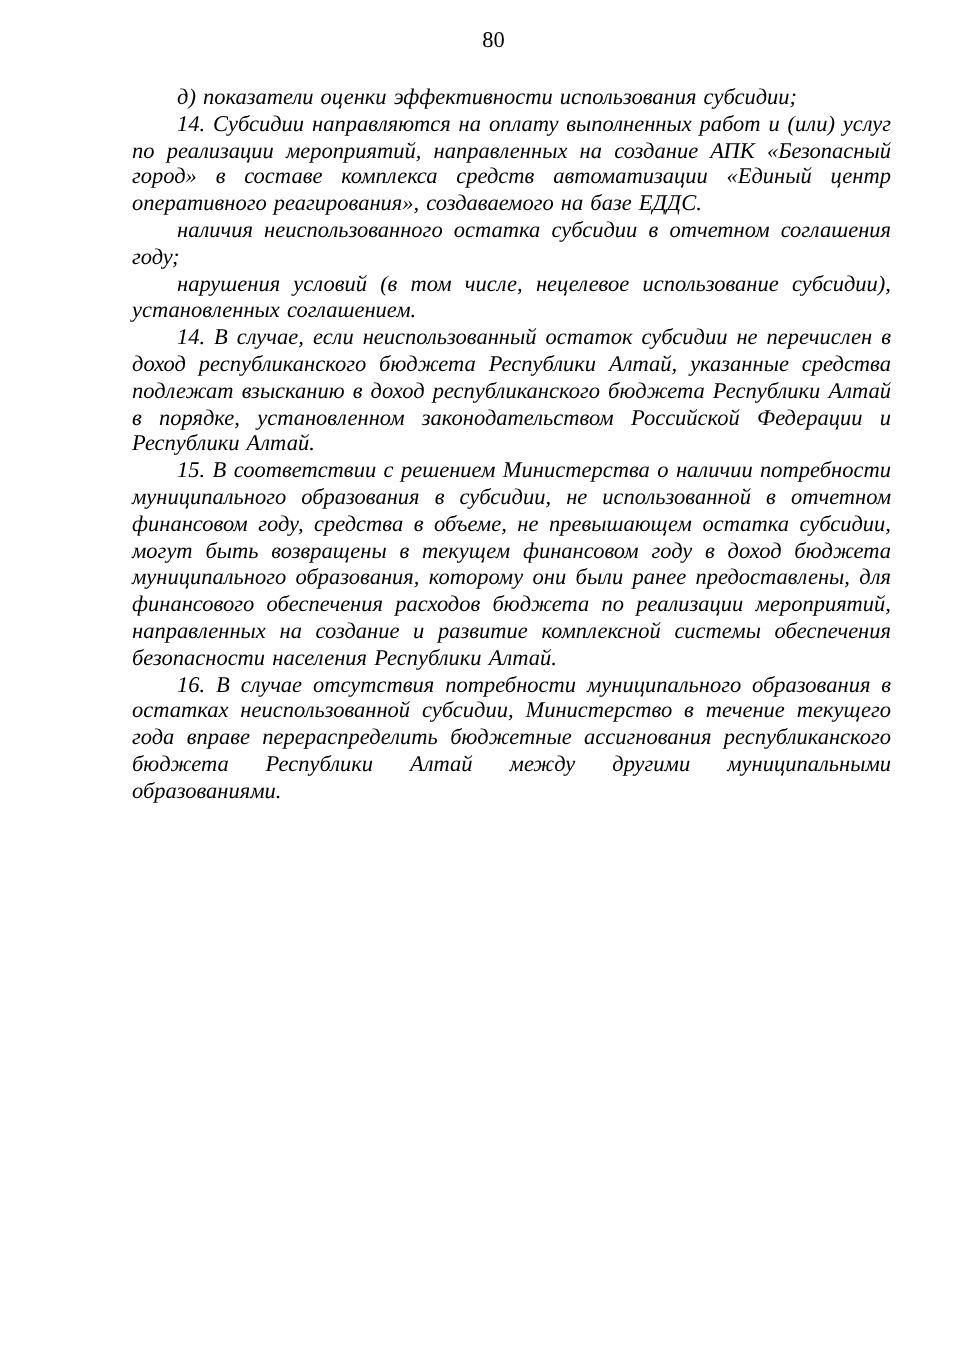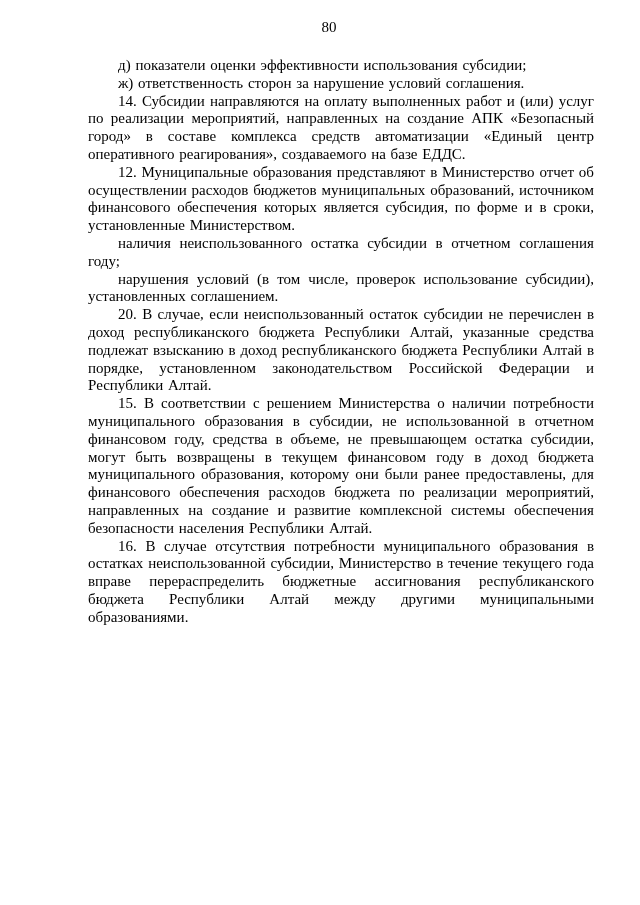--- a/index.html
+++ b/index.html
@@ -25,37 +25,36 @@
     text-align: center;
     font-size: 15px;
     line-height: 15px;
     margin: 0 0 22px 0;
     
     margin-left: -24px;
   }
   .doc-body {
     font-size: 15px;
     line-height: 17.8px;
+    font-style: italic;
   }
   .para {
     margin: 0;
     text-align: justify;
     text-indent: 30px;
     word-spacing: 1px;
   }
 </style>
 </head>
 <body>
 
 <div class="page">
   <div class="page-number">80</div>
   <div class="doc-body">
       <p class="para">д) показатели оценки эффективности использования субсидии;</p>
-      <p class="para">ж) ответственность сторон за нарушение условий соглашения.</p>
       <p class="para">14. Субсидии направляются на оплату выполненных работ и (или) услуг по реализации мероприятий, направленных на создание АПК «Безопасный город» в составе комплекса средств автоматизации «Единый центр оперативного реагирования», создаваемого на базе ЕДДС.</p>
-      <p class="para">12. Муниципальные образования представляют в Министерство отчет об осуществлении расходов бюджетов муниципальных образований, источником финансового обеспечения которых является субсидия, по форме и в сроки, установленные Министерством.</p>
       <p class="para">наличия неиспользованного остатка субсидии в отчетном соглашения году;</p>
-      <p class="para">нарушения условий (в том числе, проверок использование субсидии), установленных соглашением.</p>
-      <p class="para">20. В случае, если неиспользованный остаток субсидии не перечислен в доход республиканского бюджета Республики Алтай, указанные средства подлежат взысканию в доход республиканского бюджета Республики Алтай в порядке, установленном законодательством Российской Федерации и Республики Алтай.</p>
+      <p class="para">нарушения условий (в том числе, нецелевое использование субсидии), установленных соглашением.</p>
+      <p class="para">14. В случае, если неиспользованный остаток субсидии не перечислен в доход республиканского бюджета Республики Алтай, указанные средства подлежат взысканию в доход республиканского бюджета Республики Алтай в порядке, установленном законодательством Российской Федерации и Республики Алтай.</p>
       <p class="para">15. В соответствии с решением Министерства о наличии потребности муниципального образования в субсидии, не использованной в отчетном финансовом году, средства в объеме, не превышающем остатка субсидии, могут быть возвращены в текущем финансовом году в доход бюджета муниципального образования, которому они были ранее предоставлены, для финансового обеспечения расходов бюджета по реализации мероприятий, направленных на создание и развитие комплексной системы обеспечения безопасности населения Республики Алтай.</p>
       <p class="para">16. В случае отсутствия потребности муниципального образования в остатках неиспользованной субсидии, Министерство в течение текущего года вправе перераспределить бюджетные ассигнования республиканского бюджета Республики Алтай между другими муниципальными образованиями.</p>
     </div>
 </div>
 
 </body></html>

